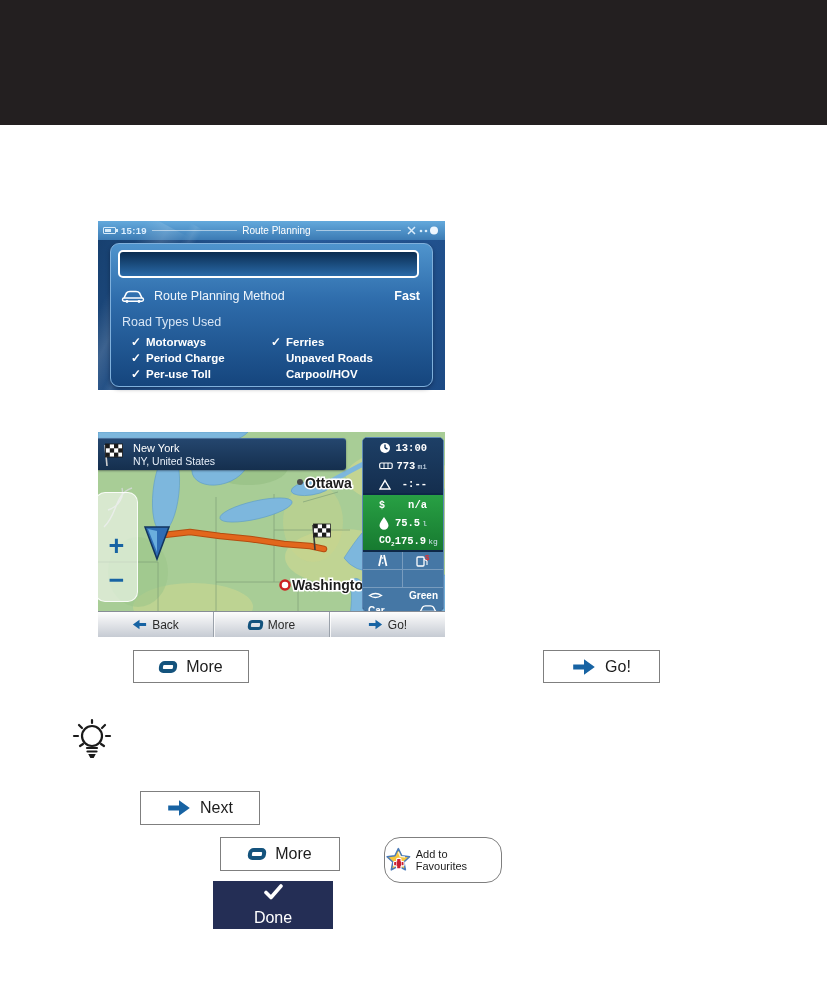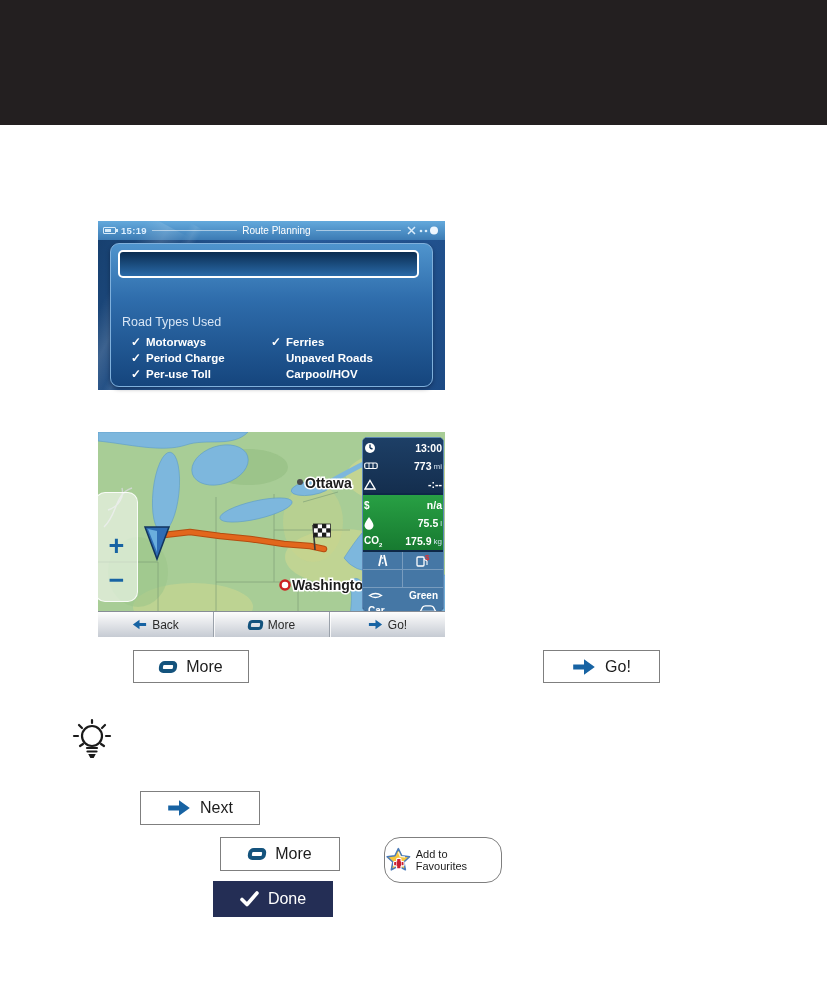--- a/index.html
+++ b/index.html
@@ -73,21 +73,21 @@
            padding-bottom:6px;gap:4px;}
   .zoombtn{width:34px;height:30px;display:flex;align-items:center;justify-content:center;
            font-size:27px;font-weight:bold;color:#1763a3;line-height:1;}
 
   .trip-panel{position:absolute;left:264px;top:5px;width:82px;height:175px;
               background:#0e2848;border:1px solid #5d87b5;border-radius:5px;overflow:hidden;
               display:flex;flex-direction:column;}
   .tp1{height:55px;background:linear-gradient(#1d3f66,#142e4e);padding-top:1px;}
   .tp2{height:55px;background:linear-gradient(#28a044,#177a30);margin-top:2px;padding-top:1px;}
   .tp3{flex:1;background:#4577a5;margin-top:2px;display:flex;flex-direction:column;}
-  .tp-row{display:flex;align-items:center;height:18px;padding:0 1px;}
+  .tp-row{display:flex;align-items:center;height:18px;padding:0 16px;font-family:Liberation Mono, monospace;}
   .tp-ic{width:17px;display:flex;align-items:center;}
   .tp-sym{width:17px;font-size:10px;font-weight:bold;color:#ffffff;}
   .tp-sym sub{font-size:6px;}
   .tp-val{margin-left:auto;font-size:10.5px;font-weight:bold;color:#ffffff;}
   .tp-unit{font-size:8px;color:#d3e2f0;margin-left:2px;}
   .tp-grid{height:36px;display:grid;grid-template-columns:1fr 1fr;grid-template-rows:1fr 1fr;}
   .tp-cell{border-right:1px solid rgba(255,255,255,.28);border-bottom:1px solid rgba(255,255,255,.28);
            display:flex;align-items:center;justify-content:center;}
   .tp-cell:nth-child(2n){border-right:none;}
   .tp-mode,.tp-veh{display:flex;align-items:center;padding:0 5px;height:15px;gap:6px;}
@@ -107,21 +107,21 @@
 
   
   .btn-img{position:absolute;background:#ffffff;border:1px solid #7f7f7f;
            display:flex;align-items:center;justify-content:center;gap:9px;
            font-size:16px;color:#1c1c1c;}
   .btn-more-top{left:133px;top:650px;width:116px;height:33px;}
   .btn-go{left:543px;top:650px;width:117px;height:33px;}
   .btn-next{left:140px;top:791px;width:120px;height:34px;}
   .btn-more-mid{left:220px;top:837px;width:120px;height:34px;}
   .btn-fav{left:384px;top:837px;width:118px;height:46px;font-size:11px;gap:4px;border-radius:16px;}
-  .btn-done{left:213px;top:881px;width:120px;height:36px;background:#242e55;border:none;color:#ffffff;}
+  .btn-done{left:213px;top:881px;width:120px;height:48px;background:#242e55;border:none;color:#ffffff;flex-direction:column;}
 
   .bulb{position:absolute;left:70px;top:718px;}
 </style>
 </head>
 <body>
 
 <div class="page" data-interactable="false">
 
   <div class="header-bar" data-interactable="false"></div>
 
@@ -142,20 +142,30 @@
       </svg>
     </div>
 
     <div class="s1body" data-interactable="false">
       <span class="streak a" data-interactable="false"></span>
       <span class="streak b" data-interactable="false"></span>
 
       <div class="panel" data-interactable="false">
         <div class="dest-input" data-interactable="true"></div>
 
+        <div class="method-row" data-interactable="true">
+          <svg width="24" height="13" viewBox="0 0 24 13" data-interactable="false">
+            <path d="M3 8 L5.5 3 Q6.5 1.5 9 1.5 H15 Q17.5 1.5 18.5 3 L21 8" fill="none" stroke="#ffffff" stroke-width="1.6"></path>
+            <rect x="1.5" y="8" width="21" height="3.2" rx="1.6" fill="none" stroke="#ffffff" stroke-width="1.4"></rect>
+            <circle cx="6" cy="11.5" r="1.4" fill="#ffffff"></circle>
+            <circle cx="18" cy="11.5" r="1.4" fill="#ffffff"></circle>
+          </svg>
+          <span class="method-label" data-interactable="false">Route Planning Method</span>
+          <span class="method-value" data-interactable="false">Fast</span>
+        </div>
 
         <div class="rt-heading" data-interactable="false">Road Types Used</div>
 
         <div class="rt-cols" data-interactable="false">
           <div class="rt-col1">
             <div class="rt-item" data-interactable="true">
               <span class="rt-check" data-interactable="false">✓</span>
               <span data-interactable="false">Motorways</span>
             </div>
             <div class="rt-item" data-interactable="true">
@@ -240,20 +250,38 @@
             <rect x="10" y="8.6" width="4.3" height="4.3"></rect>
         </g>
       </g>
 
       <circle cx="202" cy="50" r="3" fill="#4a4a4a" data-interactable="false"></circle>
       <text x="207" y="56" font-family="Liberation Sans, sans-serif" font-size="14" font-weight="bold" fill="#1c1c1c" stroke="#ffffff" stroke-width="3" paint-order="stroke" data-interactable="false">Ottawa</text>
       <circle cx="187" cy="153" r="4.5" fill="#ffffff" stroke="#cc2222" stroke-width="2.5" data-interactable="false"></circle>
       <text x="194" y="158" font-family="Liberation Sans, sans-serif" font-size="14" font-weight="bold" fill="#1c1c1c" stroke="#ffffff" stroke-width="3" paint-order="stroke" data-interactable="false">Washingto</text>
     </svg>
 
+    <div class="dest-bar" data-interactable="true">
+      <svg width="22" height="24" viewBox="0 0 22 24" data-interactable="false">
+        <line x1="2" y1="2" x2="4" y2="23" stroke="#cfcfcf" stroke-width="1.6"></line>
+        <rect x="2.5" y="1" width="17" height="13" fill="#ffffff" stroke="#111111" stroke-width="0.8"></rect>
+        <g fill="#1b1b1b">
+          <rect x="2.5" y="1" width="4.3" height="4.3"></rect>
+            <rect x="11" y="1" width="4.3" height="4.3"></rect>
+          <rect x="6.8" y="5.3" width="4.3" height="4.3"></rect>
+            <rect x="15.2" y="5.3" width="4.3" height="4.3"></rect>
+          <rect x="2.5" y="9.6" width="4.3" height="4.3"></rect>
+            <rect x="11" y="9.6" width="4.3" height="4.3"></rect>
+        </g>
+      </svg>
+      <div class="dest-text" data-interactable="false">
+        <div class="dest-name" data-interactable="false">New York</div>
+        <div class="dest-region" data-interactable="false">NY, United States</div>
+      </div>
+    </div>
 
     <div class="zoomctl" data-interactable="false">
       <div class="zoombtn" data-interactable="true">+</div>
       <div class="zoombtn" data-interactable="true">−</div>
     </div>
 
     <div class="trip-panel" data-interactable="true">
       <div class="tp1" data-interactable="false">
         <div class="tp-row">
           <span class="tp-ic" data-interactable="false">

